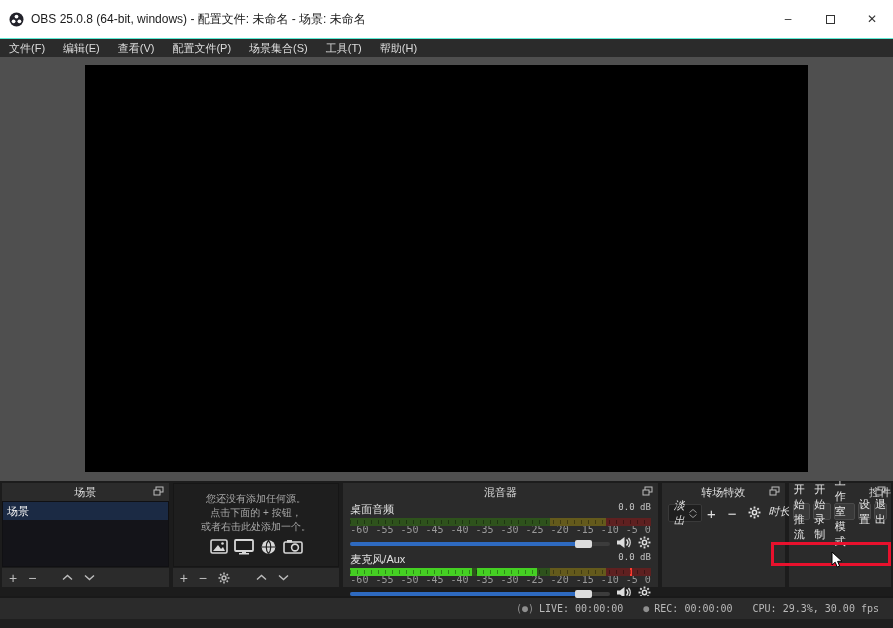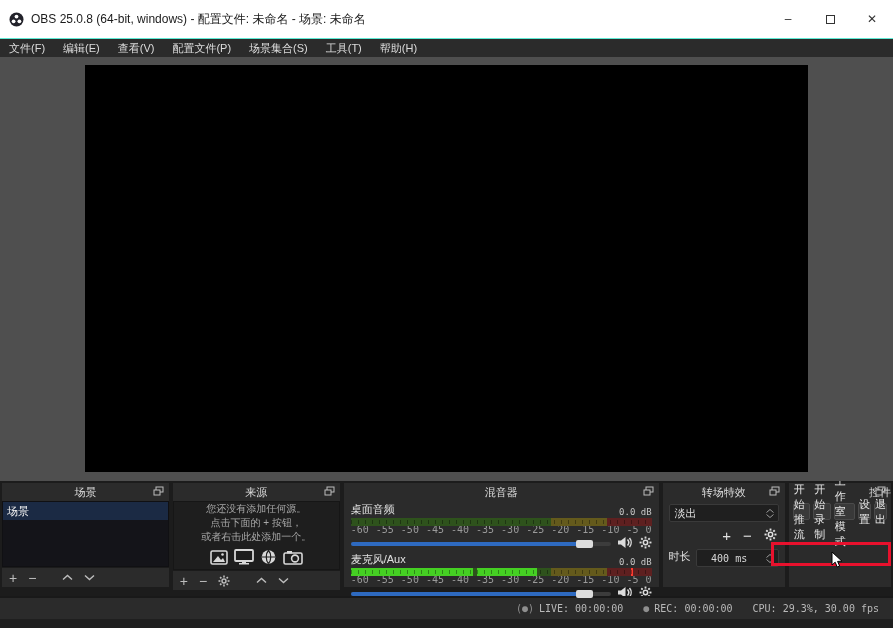--- a/index.html
+++ b/index.html
@@ -43,38 +43,38 @@
     padding-left:4px; }
 
   .dock-sources { width:168px; }
   .src-empty { flex:1; background:#1e1e1e; border:1px solid #161616; display:flex; flex-direction:column;
     align-items:center; justify-content:center; }
   .src-empty .line { color:#a8a8a8; font-size:10px; line-height:14px; text-align:center; }
   .src-icons { margin-top:5px; display:flex; align-items:center; gap:6px; }
 
   .dock-mixer { width:317px; }
   .mixer-body { padding:1px 7px 0 7px; }
-  .mx-row1 { display:flex; align-items:flex-end; }
+  .mx-row1 { display:flex; align-items:flex-start; }
   .mx-name { color:#e0e0e0; font-size:11px; }
   .mx-db { margin-left:auto; color:#c4c4c4; font-size:9px; font-family:"DejaVu Sans Mono", monospace; }
   .meter { position:relative; height:8px; margin-top:1px;
     background:linear-gradient(to right,#2e521c 0 66.5%,#645a1c 66.5% 85%,#5e2020 85% 100%); }
   .meter::after { content:""; position:absolute; left:0; right:0; top:2px; bottom:2px;
     background:repeating-linear-gradient(to right, rgba(0,0,0,.35) 0 1px, transparent 1px 7px); }
   .bright-seg { position:absolute; top:0; bottom:0; background:#45cf23; }
   .peak-mark { position:absolute; top:0; bottom:0; width:2px; background:#ff3b30; }
   .meter-scale { display:flex; justify-content:space-between; color:#9a9a9a; font-size:10px;
     font-family:"DejaVu Sans Mono", monospace; line-height:8px; padding:0 0 1px 0; }
   .slider-row { display:flex; align-items:center; gap:6px; height:17px; }
   .vol-track { position:relative; flex:1; height:4px; background:#3c3c3c; border-radius:2px; }
   .vol-fill { position:absolute; left:0; top:0; bottom:0; background:#2e6ac0; border-radius:2px; }
   .vol-handle { position:absolute; top:-2px; width:17px; height:8px; background:#dcdcdc; border-radius:2px; }
 
   .dock-transitions { width:123px; }
-  .tr-body { padding:3px 6px 0 6px; display:flex; flex-direction:column; gap:5px; }
+  .tr-body { padding:3px 6px 0 6px; display:flex; flex-direction:row; gap:5px;font-style:italic; }
   .combo { height:18px; background:#1f1f1f; border:1px solid #3a3a3a; border-radius:2px;
     display:flex; align-items:center; }
   .combo .val { color:#dedede; font-size:11px; padding-left:5px; flex:1; }
   .spin { width:16px; display:flex; flex-direction:column; align-items:center; justify-content:center; gap:1px; }
   .tr-icons { display:flex; justify-content:flex-end; gap:12px; align-items:center; padding-right:2px;
     color:#e2e2e2; font-size:15px; }
   .dur-row { display:flex; align-items:flex-start; gap:5px; }
   .dur-label { color:#dedede; font-size:11px; white-space:nowrap; }
   .dur-field { flex:1; height:18px; background:#1f1f1f; border:1px solid #3a3a3a; border-radius:2px;
     display:flex; align-items:center; }
@@ -171,29 +171,20 @@
           <span class="tb-ic">
               <svg width="11" height="7" viewBox="0 0 11 7">
                 <polyline points="1,1.5 5.5,5.5 10,1.5" fill="none" stroke="#bdbdbd" stroke-width="1.4"></polyline>
               </svg>
             </span>
         </div>
       </div>
     </div>
 
     <div class="dock dock-sources">
-      <div class="dock-header">
-        <span>来源</span>
-        <span class="popout">
-          <svg width="11" height="10" viewBox="0 0 11 10">
-              <rect x="3" y="1" width="7" height="5" fill="none" stroke="#bdbdbd"></rect>
-              <rect x="1" y="4" width="6" height="5" fill="#2b2b2b" stroke="#bdbdbd"></rect>
-            </svg>
-        </span>
-      </div>
       <div class="dock-body">
         <div class="src-empty">
           <div class="line">您还没有添加任何源。</div>
           <div class="line">点击下面的 + 按钮，</div>
           <div class="line">或者右击此处添加一个。</div>
           <div class="src-icons">
             <span><svg width="18" height="15" viewBox="0 0 18 15">
                   <rect x="1" y="1" width="16" height="13" rx="1.5" fill="none" stroke="#d8d8d8" stroke-width="1.6"></rect>
                   <path d="M3 12 L8 6 L11 10 L13 8 L15 12 Z" fill="#d8d8d8"></path>
                   <circle cx="12.5" cy="4.5" r="1.3" fill="#d8d8d8"></circle>

